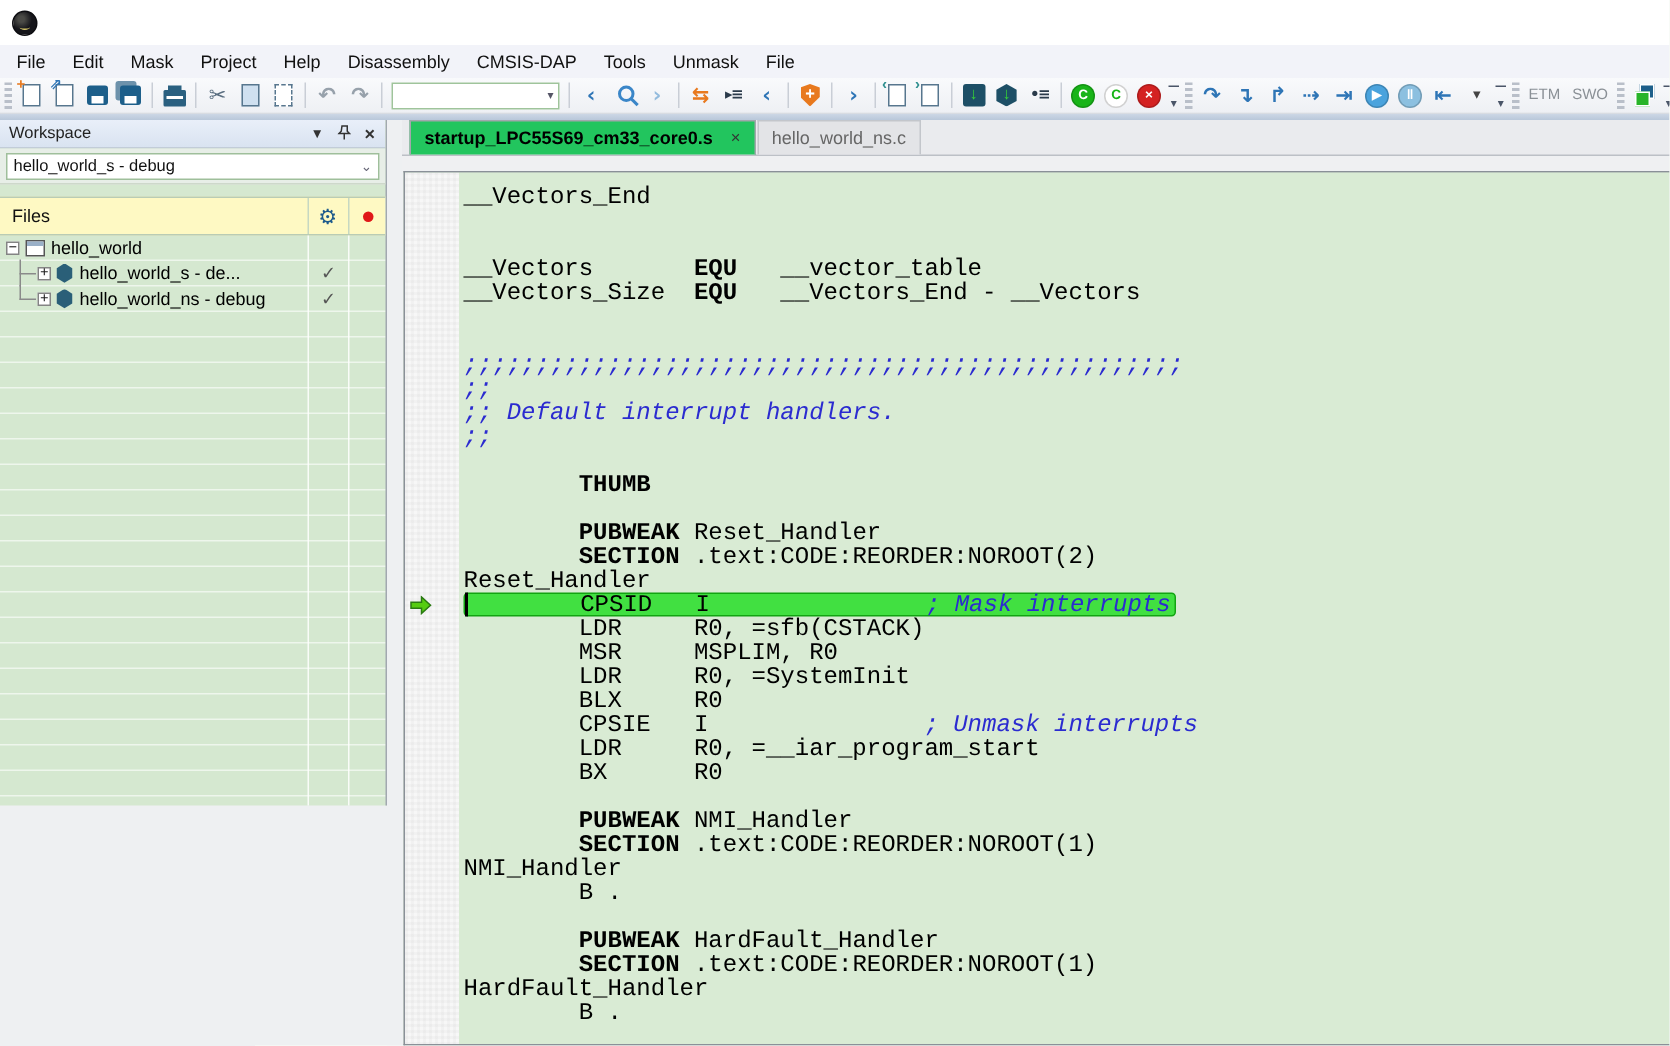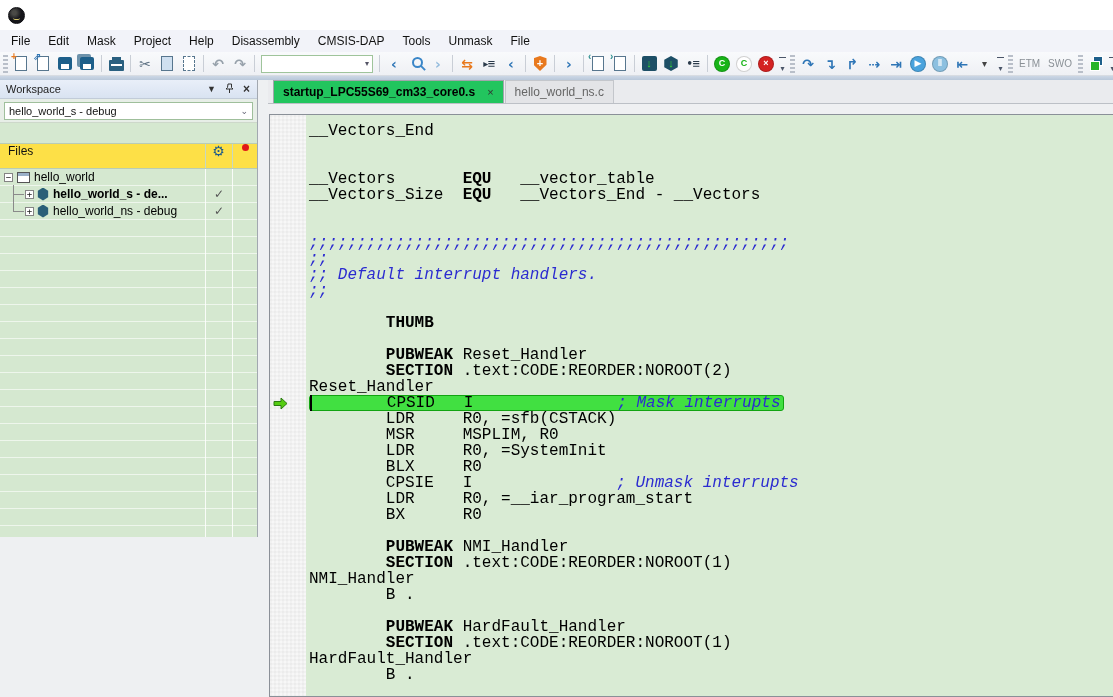--- a/index.html
+++ b/index.html
@@ -78,36 +78,36 @@
   .ws-header{height:19px;background:linear-gradient(#e9eff9,#d9e3f1);display:flex;align-items:center;
     border-bottom:1px solid #c2ccd8}
   .ws-title{font-size:11px;color:#222;padding-left:6px;flex:1}
   .ws-hicons{display:flex;align-items:center;gap:9px;margin-right:7px}
   .ws-hicon{font-size:9px;color:#333;line-height:1;cursor:default}
   .ws-hicon.x{font-size:12px;font-weight:bold}
   .ws-combo-row{height:24px;background:#e7eee7;border-bottom:1px solid #cdd8ca;padding:3px 4px}
   .ws-combo{height:18px;background:#fff;border:1px solid #9fbf9b;display:flex;align-items:center;
     font-size:11px;color:#111;padding:0 4px;justify-content:space-between}
   .ws-combo .carr{font-size:9px;color:#667}
-  .ws-files{height:26px;background:#fde047;border-top:1px solid #b9ccb5;border-bottom:1px solid #b9ccb5;
-    margin-top:20px;position:relative;display:flex;align-items:flex-start}
+  .ws-files{height:26px;background:#fef9c3;border-top:1px solid #b9ccb5;border-bottom:1px solid #b9ccb5;
+    margin-top:8px;position:relative;display:flex;align-items:center}
   .ws-files .flabel{font-size:12px;color:#111;padding-left:8px}
   .ws-files::before{content:'';position:absolute;left:205px;top:0;bottom:0;width:1px;background:#c6d8c2}
   .ws-files::after{content:'';position:absolute;left:232px;top:0;bottom:0;width:1px;background:#c6d8c2}
   .col-gear{position:absolute;left:205px;width:27px;text-align:center;font-size:14px;color:#1d5a8c;line-height:1}
   .col-dot{position:absolute;left:232px;width:26px;display:flex;justify-content:center}
   .reddot{width:7px;height:7px;border-radius:50%;background:#e01818}
   .ws-tree{position:relative}
   .ws-tree::before{content:'';position:absolute;left:205px;top:0;bottom:0;width:1px;background:rgba(255,255,255,.85);z-index:3}
   .ws-tree::after{content:'';position:absolute;left:232px;top:0;bottom:0;width:1px;background:rgba(255,255,255,.85);z-index:3}
   .trow{height:17px;display:flex;align-items:center;font-size:12px;color:#000;position:relative;
     border-bottom:1px solid rgba(255,255,255,.6);padding-left:4px;white-space:nowrap}
   .trow.empty{padding:0}
   .trow .tlabel{margin-left:4px;overflow:hidden}
-  .trow.bold .tlabel{font-weight:bold}
+  .trow.bold .tlabel{font-weight:normal}
   .exbox{width:9px;height:9px;border:1px solid #848484;background:#fff;font-size:9px;line-height:7px;
     text-align:center;color:#222;flex:none;font-family:"DejaVu Sans Mono",monospace}
   .conn{width:22px;height:17px;position:relative;flex:none}
   .conn::before{content:'';position:absolute;left:9px;top:-1px;width:1px;height:18px;background:#8a8a8a}
   .conn.elbow::before{height:10px}
   .conn::after{content:'';position:absolute;left:9px;top:8px;height:1px;width:11px;background:#8a8a8a}
   .conn + .exbox{margin-left:-1px}
   .icon-workspace{width:13px;height:11px;border:1px solid #555;background:#fff;position:relative;margin-left:4px;flex:none}
   .icon-workspace::before{content:'';position:absolute;top:0;left:0;right:0;height:3px;background:#9ab0c8}
   .icon-project{width:12px;height:13px;background:#2a5f78;margin-left:3px;flex:none;

